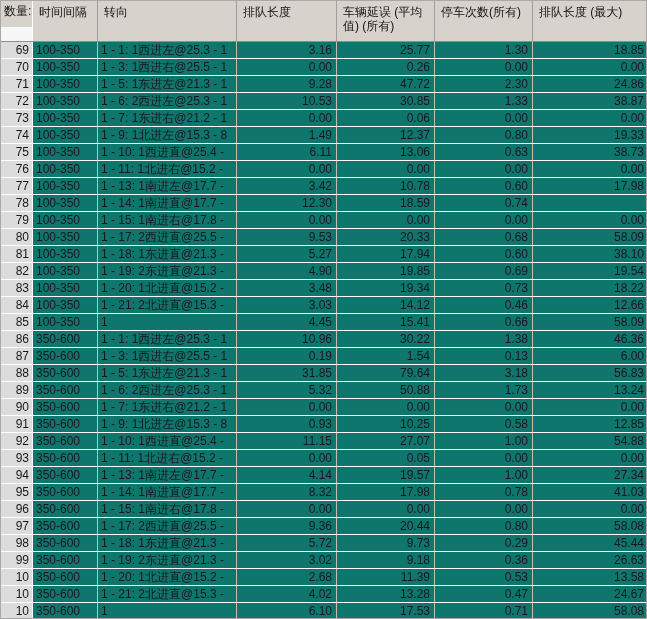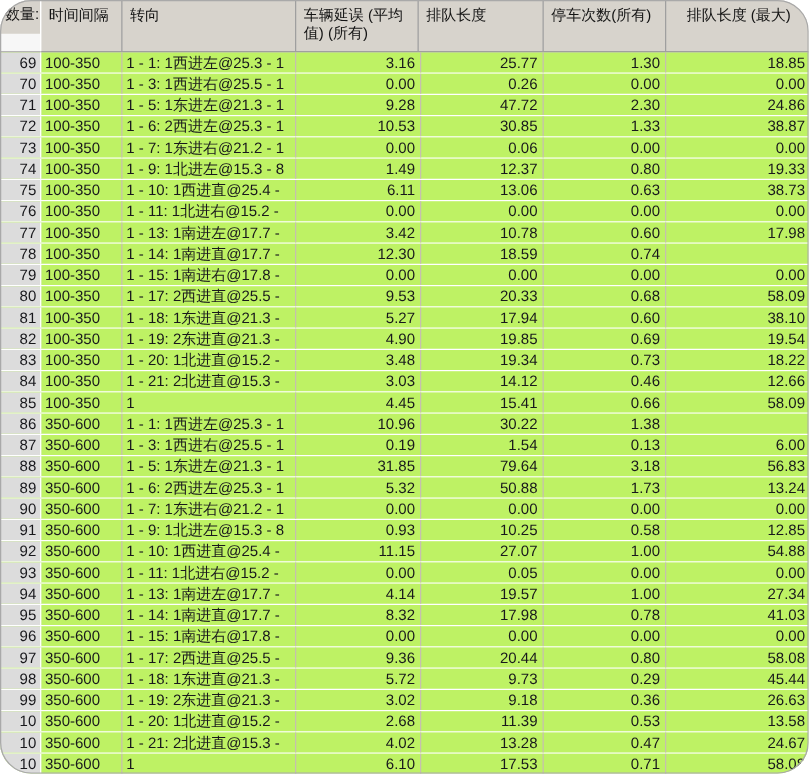--- a/index.html
+++ b/index.html
@@ -1,21 +1,21 @@
 <!DOCTYPE html>
 <html><head>
 <meta charset="utf-8">
 <style>
   * { margin:0; padding:0; box-sizing:border-box; }
   html,body { background:#ffffff; }
   body { font-family:"Liberation Sans","DejaVu Sans",sans-serif; }
 
   .app {
     width:647px; height:619px; overflow:hidden; background:#ffffff;
-    outline:1px solid #a9a9a9; outline-offset:-1px; position:relative;border-radius:25px;
+    outline:1px solid #a9a9a9; outline-offset:-1px; position:relative;
   }
 
   
   .hdr {
     display:flex; height:42px; background:#d7d3cc;
     border-bottom:1px solid #8f8f8f;
   }
   .hcell {
     font-size:12px; line-height:14px; padding:5px 4px 0 6px;
     color:#141414; border-right:1px solid #9f9f9f;
@@ -23,53 +23,53 @@
   }
   .hcell:last-child { border-right:none; }
   .hc0 { background:#f7f7f7; padding:0; border-right:1px solid #ffffff; }
   .countbox {
     background:#d7d3cc; height:27px; padding:4px 0 0 4px;
     font-size:12px; line-height:14px; color:#141414; white-space:nowrap; overflow:hidden;
   }
 
   
   .tbody .row {
-    display:flex; height:17px; background:#bef264;
+    display:flex; height:17px; background:#0f766e;
     border-bottom:1px solid #ffffff;
   }
   .cell {
     overflow:hidden; white-space:nowrap;
     font-size:12px; line-height:16px; color:#18181c;
   }
   .c0 { width:33px; }
   .c1 { width:65px; }
   .c2 { width:139px; }
   .c3 { width:100px; }
   .c4 { width:98px; }
   .c5 { width:98px; }
-  .c6 { width:114px;text-align:center; }
+  .c6 { width:114px; }
 
   .num  { background:#dcdcdc; text-align:right; padding-right:3px; border-right:1px solid #ffffff; }
   .left { padding-left:3px;  border-right:1px solid #c6bfae; }
   .numv { text-align:right; padding-right:4px; border-right:1px solid #c6bfae; }
   .c6.numv { border-right:none; padding-right:3px; }
 </style>
 </head>
 <body>
 
 <div class="app">
 
   <div class="hdr">
     <div class="hcell hc0 c0">
       <div class="countbox">数量:</div>
     </div>
     <div class="hcell c1">时间间隔</div>
     <div class="hcell c2">转向</div>
+    <div class="hcell c3">排队长度</div>
     <div class="hcell c4">车辆延误 (平均值) (所有)</div>
-    <div class="hcell c3">排队长度</div>
     <div class="hcell c5">停车次数(所有)</div>
     <div class="hcell c6">排队长度 (最大)</div>
   </div>
 
   <div class="tbody" id="tbody">
       <div class="row">
     <div class="cell c0 num">69</div>
     <div class="cell c1 left">100-350</div>
     <div class="cell c2 left">1 - 1: 1西进左@25.3 - 1</div>
     <div class="cell c3 numv">3.16</div>
@@ -220,20 +220,21 @@
     <div class="cell c5 numv">0.66</div>
     <div class="cell c6 numv">58.09</div>
   </div>
       <div class="row">
     <div class="cell c0 num">86</div>
     <div class="cell c1 left">350-600</div>
     <div class="cell c2 left">1 - 1: 1西进左@25.3 - 1</div>
     <div class="cell c3 numv">10.96</div>
     <div class="cell c4 numv">30.22</div>
     <div class="cell c5 numv">1.38</div>
+    <div class="cell c6 numv">46.36</div>
   </div>
       <div class="row">
     <div class="cell c0 num">87</div>
     <div class="cell c1 left">350-600</div>
     <div class="cell c2 left">1 - 3: 1西进右@25.5 - 1</div>
     <div class="cell c3 numv">0.19</div>
     <div class="cell c4 numv">1.54</div>
     <div class="cell c5 numv">0.13</div>
     <div class="cell c6 numv">6.00</div>
   </div>

